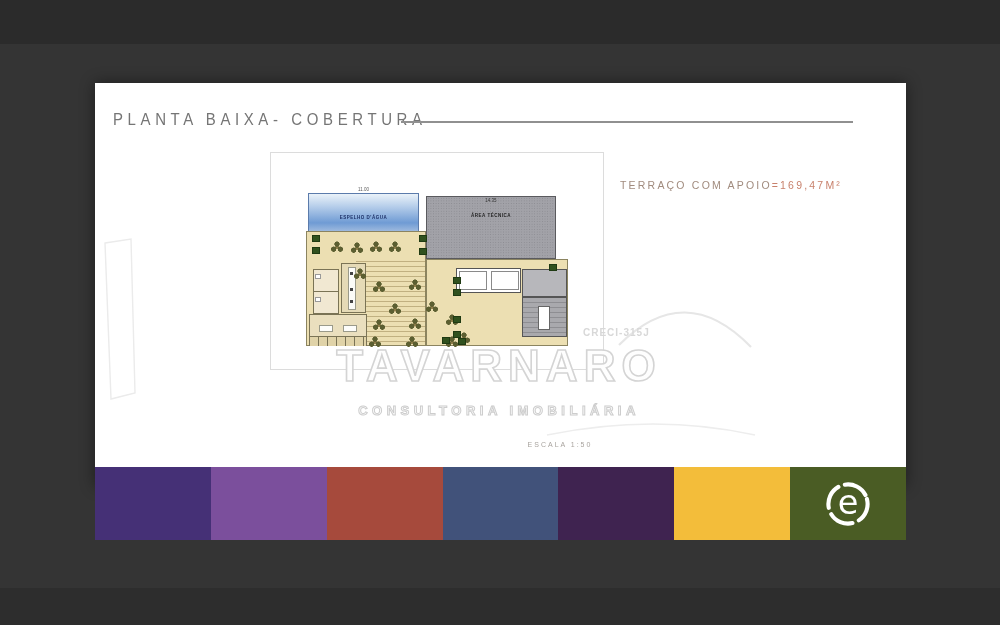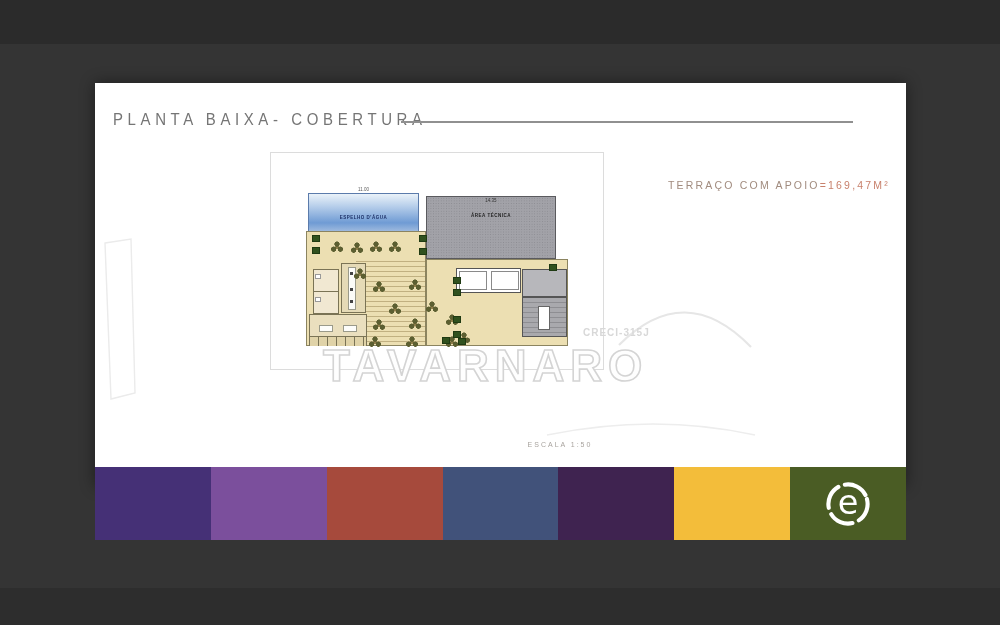--- a/index.html
+++ b/index.html
@@ -20,41 +20,41 @@
   .page-title{
     position:absolute;left:18px;top:26px;
     font-size:15px;letter-spacing:4.6px;color:#757575;
     white-space:nowrap;transform:scaleY(1.12);transform-origin:left top;
   }
   .title-rule{position:absolute;left:306px;top:38px;width:452px;height:2px;background:#909090;}
 
   
   .wm-svg{position:absolute;left:0;top:0;pointer-events:none;}
   .brand-mark{
-    position:absolute;left:228px;top:258px;width:352px;text-align:left;
+    position:absolute;left:228px;top:258px;width:352px;text-align:center;
     font-size:44px;font-weight:bold;letter-spacing:6px;
     color:#fefefe;-webkit-text-stroke:1.6px #d4d4d4;white-space:nowrap;
   }
   .brand-tagline{
     position:absolute;left:228px;top:320px;width:352px;text-align:center;
     font-size:13px;font-weight:bold;letter-spacing:4.5px;
     color:#fdfdfd;-webkit-text-stroke:1px #cdcdcd;white-space:nowrap;
   }
   .creci{
     position:absolute;left:488px;top:244px;width:120px;
     font-size:10px;letter-spacing:1px;color:#d8d8d8;font-weight:bold;
   }
   .scale-note{
     position:absolute;left:400px;top:358px;width:130px;text-align:center;
     font-size:7px;letter-spacing:2px;color:#a8a39e;
   }
 
   
   .area-lines{position:absolute;left:525px;top:96px;width:270px;}
-  .area-line{font-size:10.5px;letter-spacing:2.2px;white-space:nowrap;margin-bottom:23px;text-align:right;}
+  .area-line{font-size:10.5px;letter-spacing:2.2px;white-space:nowrap;margin-bottom:23px;}
   .al-1 .lbl{color:#a18b7e;} .al-1 .val{color:#c8816c;}
   .al-2 .lbl{color:#97908a;} .al-2 .val{color:#b28a80;}
 
   
   .plan{
     position:absolute;left:175px;top:69px;width:332px;height:216px;
     border:1px solid #dcdcdc;background:#fff;
   }
   .plan *{position:absolute;box-sizing:border-box;}
   .water{
@@ -210,20 +210,21 @@
   </div>
 
   <div class="area-lines">
     <div class="area-line al-1">
       <span class="lbl">TERRAÇO COM APOIO</span><span class="val">=169,47M²</span>
     </div>
   </div>
 
   <div class="creci">CRECI-315J</div>
   <div class="brand-mark">TAVARNARO</div>
+  <div class="brand-tagline">CONSULTORIA IMOBILIÁRIA</div>
   <div class="scale-note">ESCALA 1:50</div>
 
   <div class="strip">
     <div class="swatch" style="background: rgb(69, 48, 118);"></div>
     <div class="swatch" style="background: rgb(123, 79, 156);"></div>
     <div class="swatch" style="background: rgb(166, 74, 60);"></div>
     <div class="swatch" style="background: rgb(65, 82, 122);"></div>
     <div class="swatch" style="background: rgb(63, 35, 80);"></div>
     <div class="swatch" style="background: rgb(243, 189, 58);"></div>
     <div class="swatch" style="background: rgb(74, 92, 36);">

